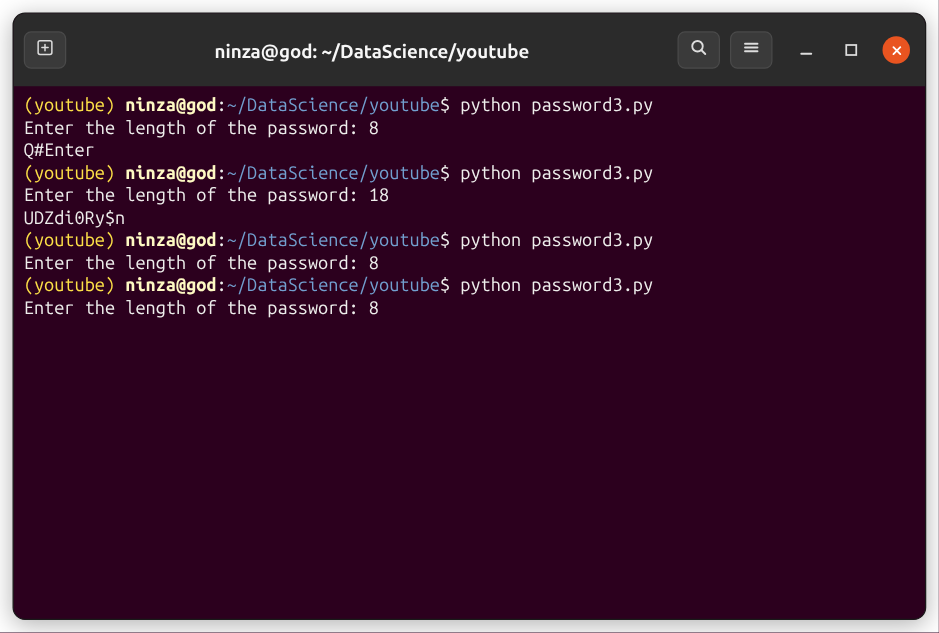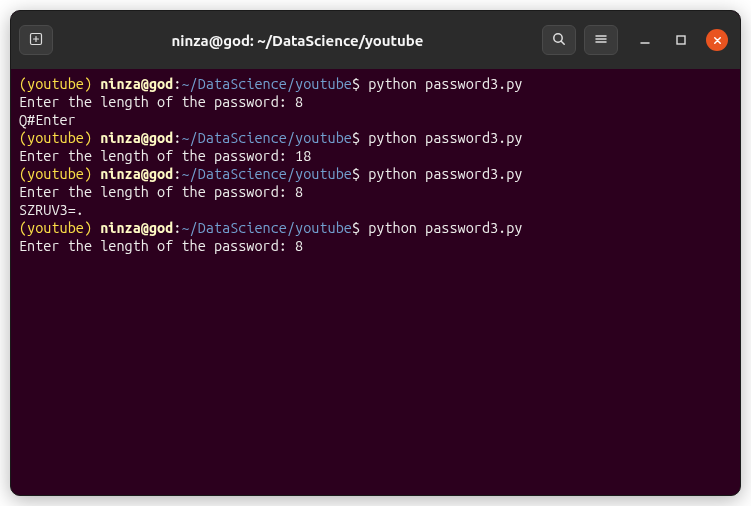--- a/index.html
+++ b/index.html
@@ -151,22 +151,22 @@
   </div>
 
   <div class="terminal-body">
 
     <div class="line"><span class="c-env">(youtube) </span><span class="c-userhost">ninza@god</span><span class="c-colon">:</span><span class="c-path">~/DataScience/youtube</span><span class="c-dollar">$</span><span class="c-cmd"> python password3.py</span></div>
     <div class="line"><span>Enter the length of the password: </span><span>8</span></div>
     <div class="line">Q#Enter</div>
 
     <div class="line"><span class="c-env">(youtube) </span><span class="c-userhost">ninza@god</span><span class="c-colon">:</span><span class="c-path">~/DataScience/youtube</span><span class="c-dollar">$</span><span class="c-cmd"> python password3.py</span></div>
     <div class="line"><span>Enter the length of the password: </span><span>18</span></div>
+    <div class="line">UDZdi0Ry$n</div>
 
     <div class="line"><span class="c-env">(youtube) </span><span class="c-userhost">ninza@god</span><span class="c-colon">:</span><span class="c-path">~/DataScience/youtube</span><span class="c-dollar">$</span><span class="c-cmd"> python password3.py</span></div>
     <div class="line"><span>Enter the length of the password: </span><span>8</span></div>
-    <div class="line">SZRUV3=.</div>
 
     <div class="line"><span class="c-env">(youtube) </span><span class="c-userhost">ninza@god</span><span class="c-colon">:</span><span class="c-path">~/DataScience/youtube</span><span class="c-dollar">$</span><span class="c-cmd"> python password3.py</span></div>
     <div class="line"><span>Enter the length of the password: </span><span>8</span></div>
 
   </div>
 </div>
 
 </body></html>

